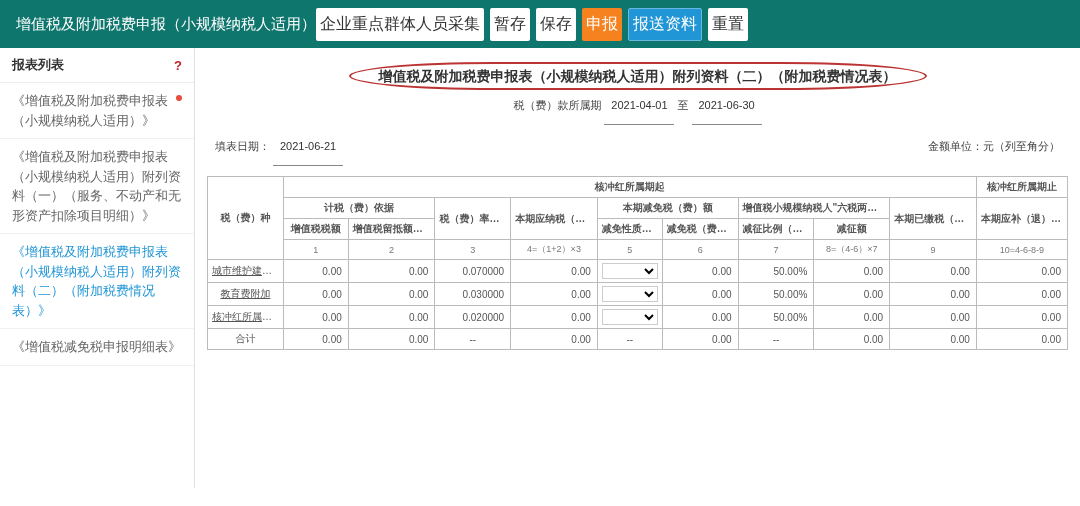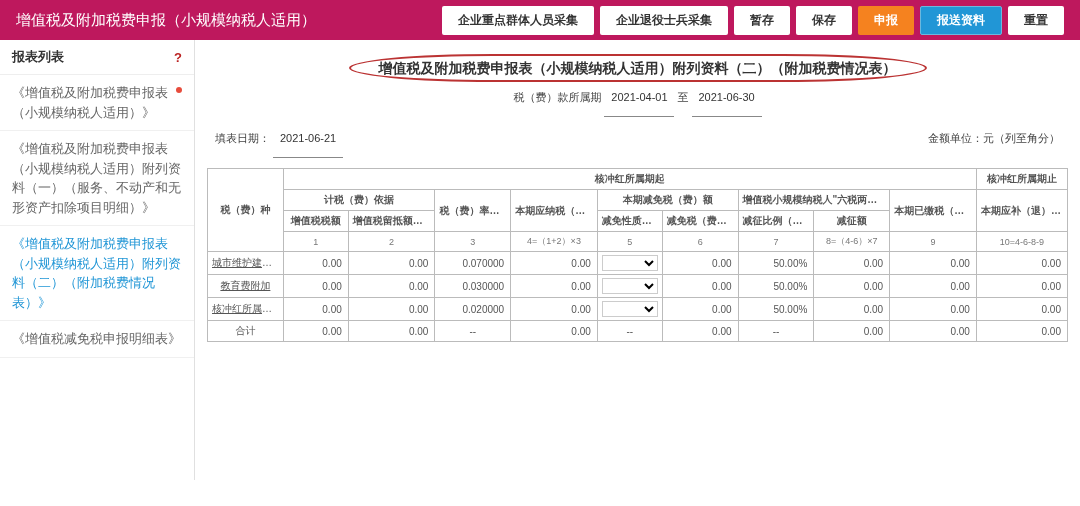--- a/index.html
+++ b/index.html
@@ -1,37 +1,36 @@
 <!DOCTYPE html>
 <html><head>
   <meta charset="utf-8">
   <style>
     * { margin: 0; padding: 0; box-sizing: border-box; }
     body { font-family: "Microsoft YaHei", Arial, sans-serif; font-size: 11px; background: #fff; width: 1080px; }
     
     .header-bar {
-      background: #be185d;
+      background: #0f766e;
       color: #fff;
       padding: 10px 16px;
       display: flex;
       align-items: center;
-      justify-content: space-between;
-      height: 40px;
+      justify-content: flex-start;
+      height: 48px;
     }
     .header-title { font-size: 15px; font-weight: normal; }
     .header-buttons { display: flex; gap: 6px; }
     .header-btn {
       background: #fff;
       color: #333;
       border: none;
-      padding: 5px 16px;
-      font-size: 12px;
+      padding: 5px 4px;
+      font-size: 16px;
       cursor: pointer;
       border-radius: 2px;
-      font-weight: bold;
     }
     .header-btn.btn-declare { background: #f5821f; color: #fff; }
     .header-btn.btn-send { background: #2196d6; color: #fff; border: 1px solid #6bb8de; }
     
     .body-area { display: flex; }
     
     .sidebar {
       width: 195px;
       border-right: 1px solid #e0e0e0;
       background: #fff;
@@ -132,21 +131,20 @@
     }
     .sel-mini { width: 100%; border: 1px solid #ccc; font-size: 10px; height: 16px; background: #fff; }
   </style>
 </head>
 <body>
 
 <div class="header-bar">
   <div class="header-title">增值税及附加税费申报（小规模纳税人适用）</div>
   <div class="header-buttons">
     <button class="header-btn">企业重点群体人员采集</button>
-    <button class="header-btn">企业退役士兵采集</button>
     <button class="header-btn">暂存</button>
     <button class="header-btn">保存</button>
     <button class="header-btn btn-declare">申报</button>
     <button class="header-btn btn-send">报送资料</button>
     <button class="header-btn">重置</button>
   </div>
 </div>
 
 <div class="body-area">
   <div class="sidebar">

